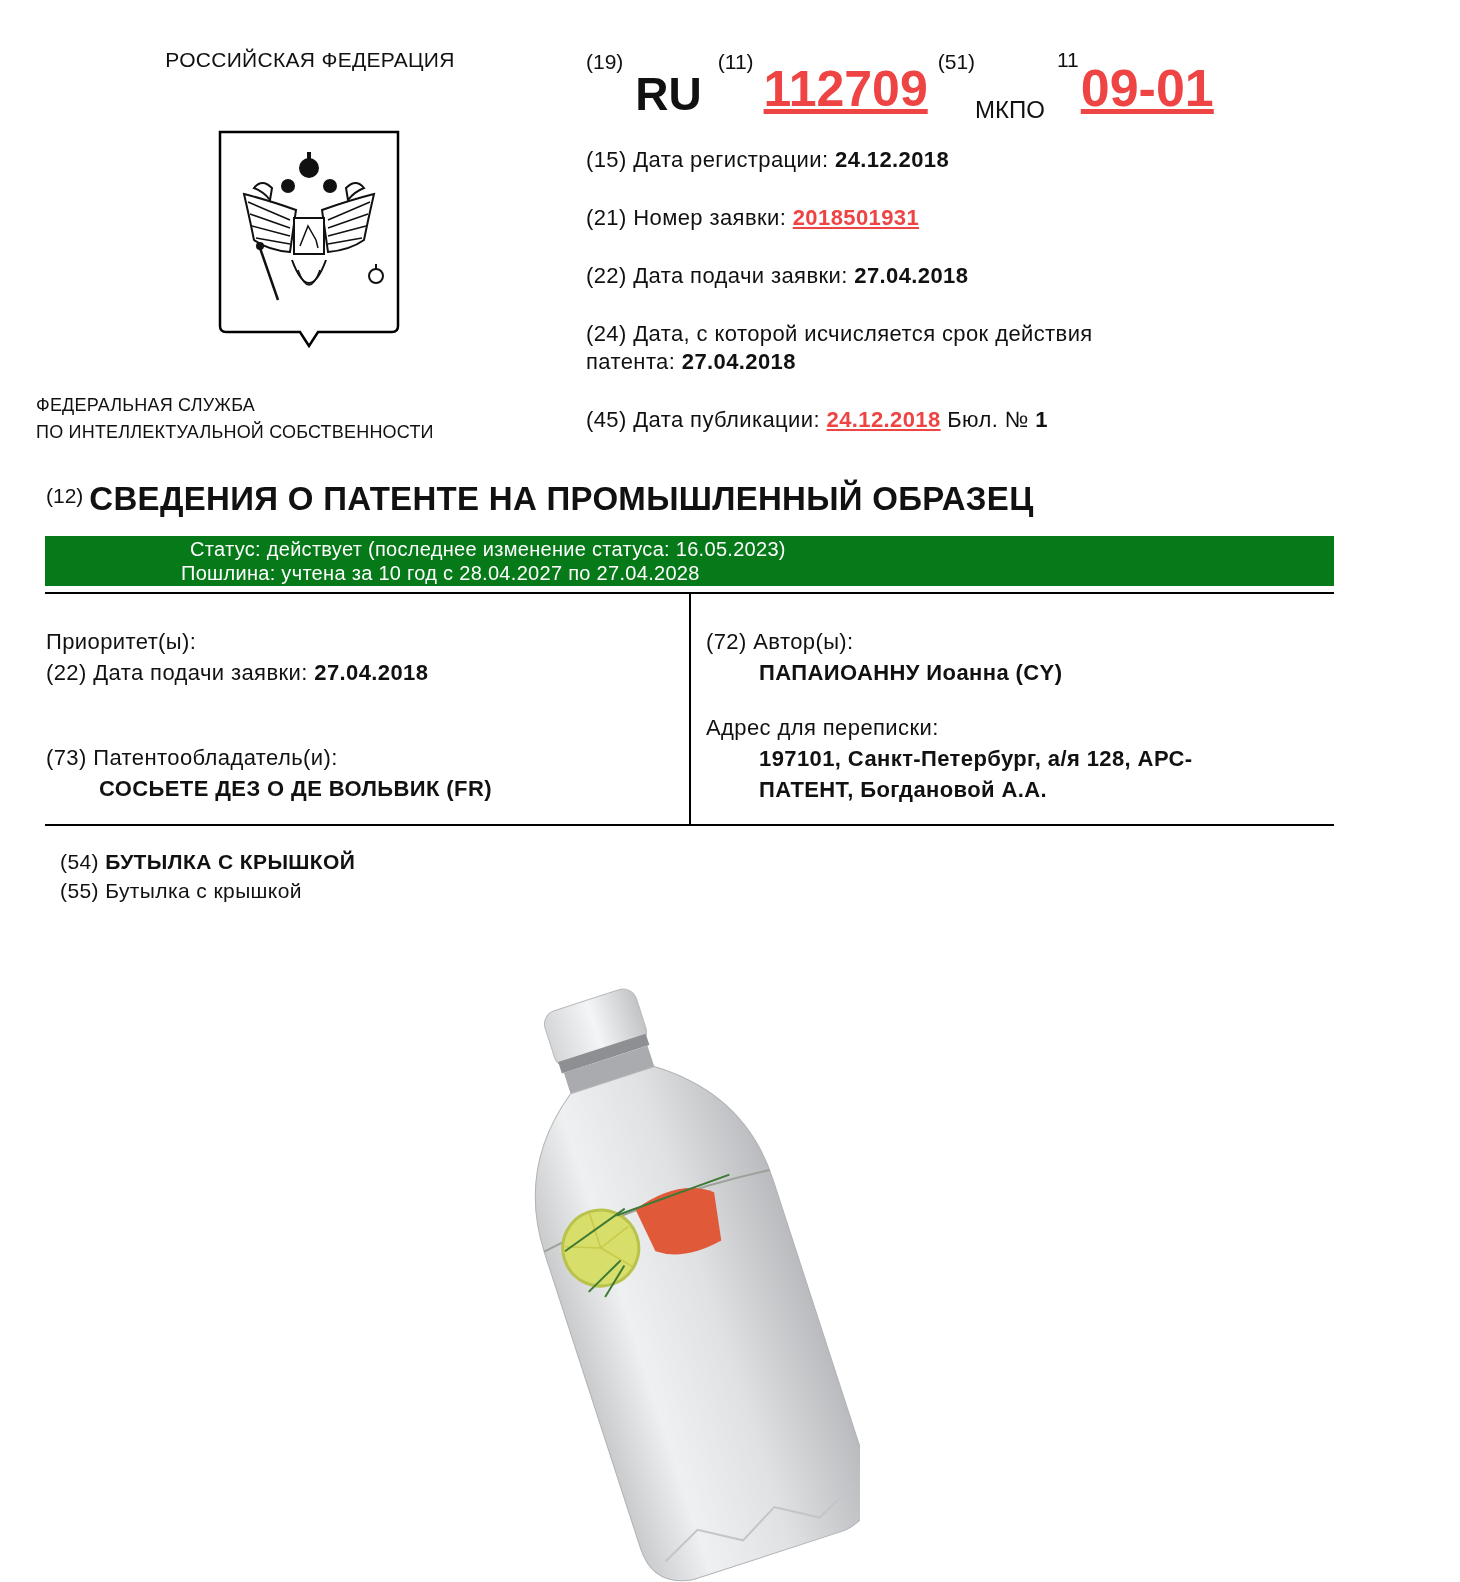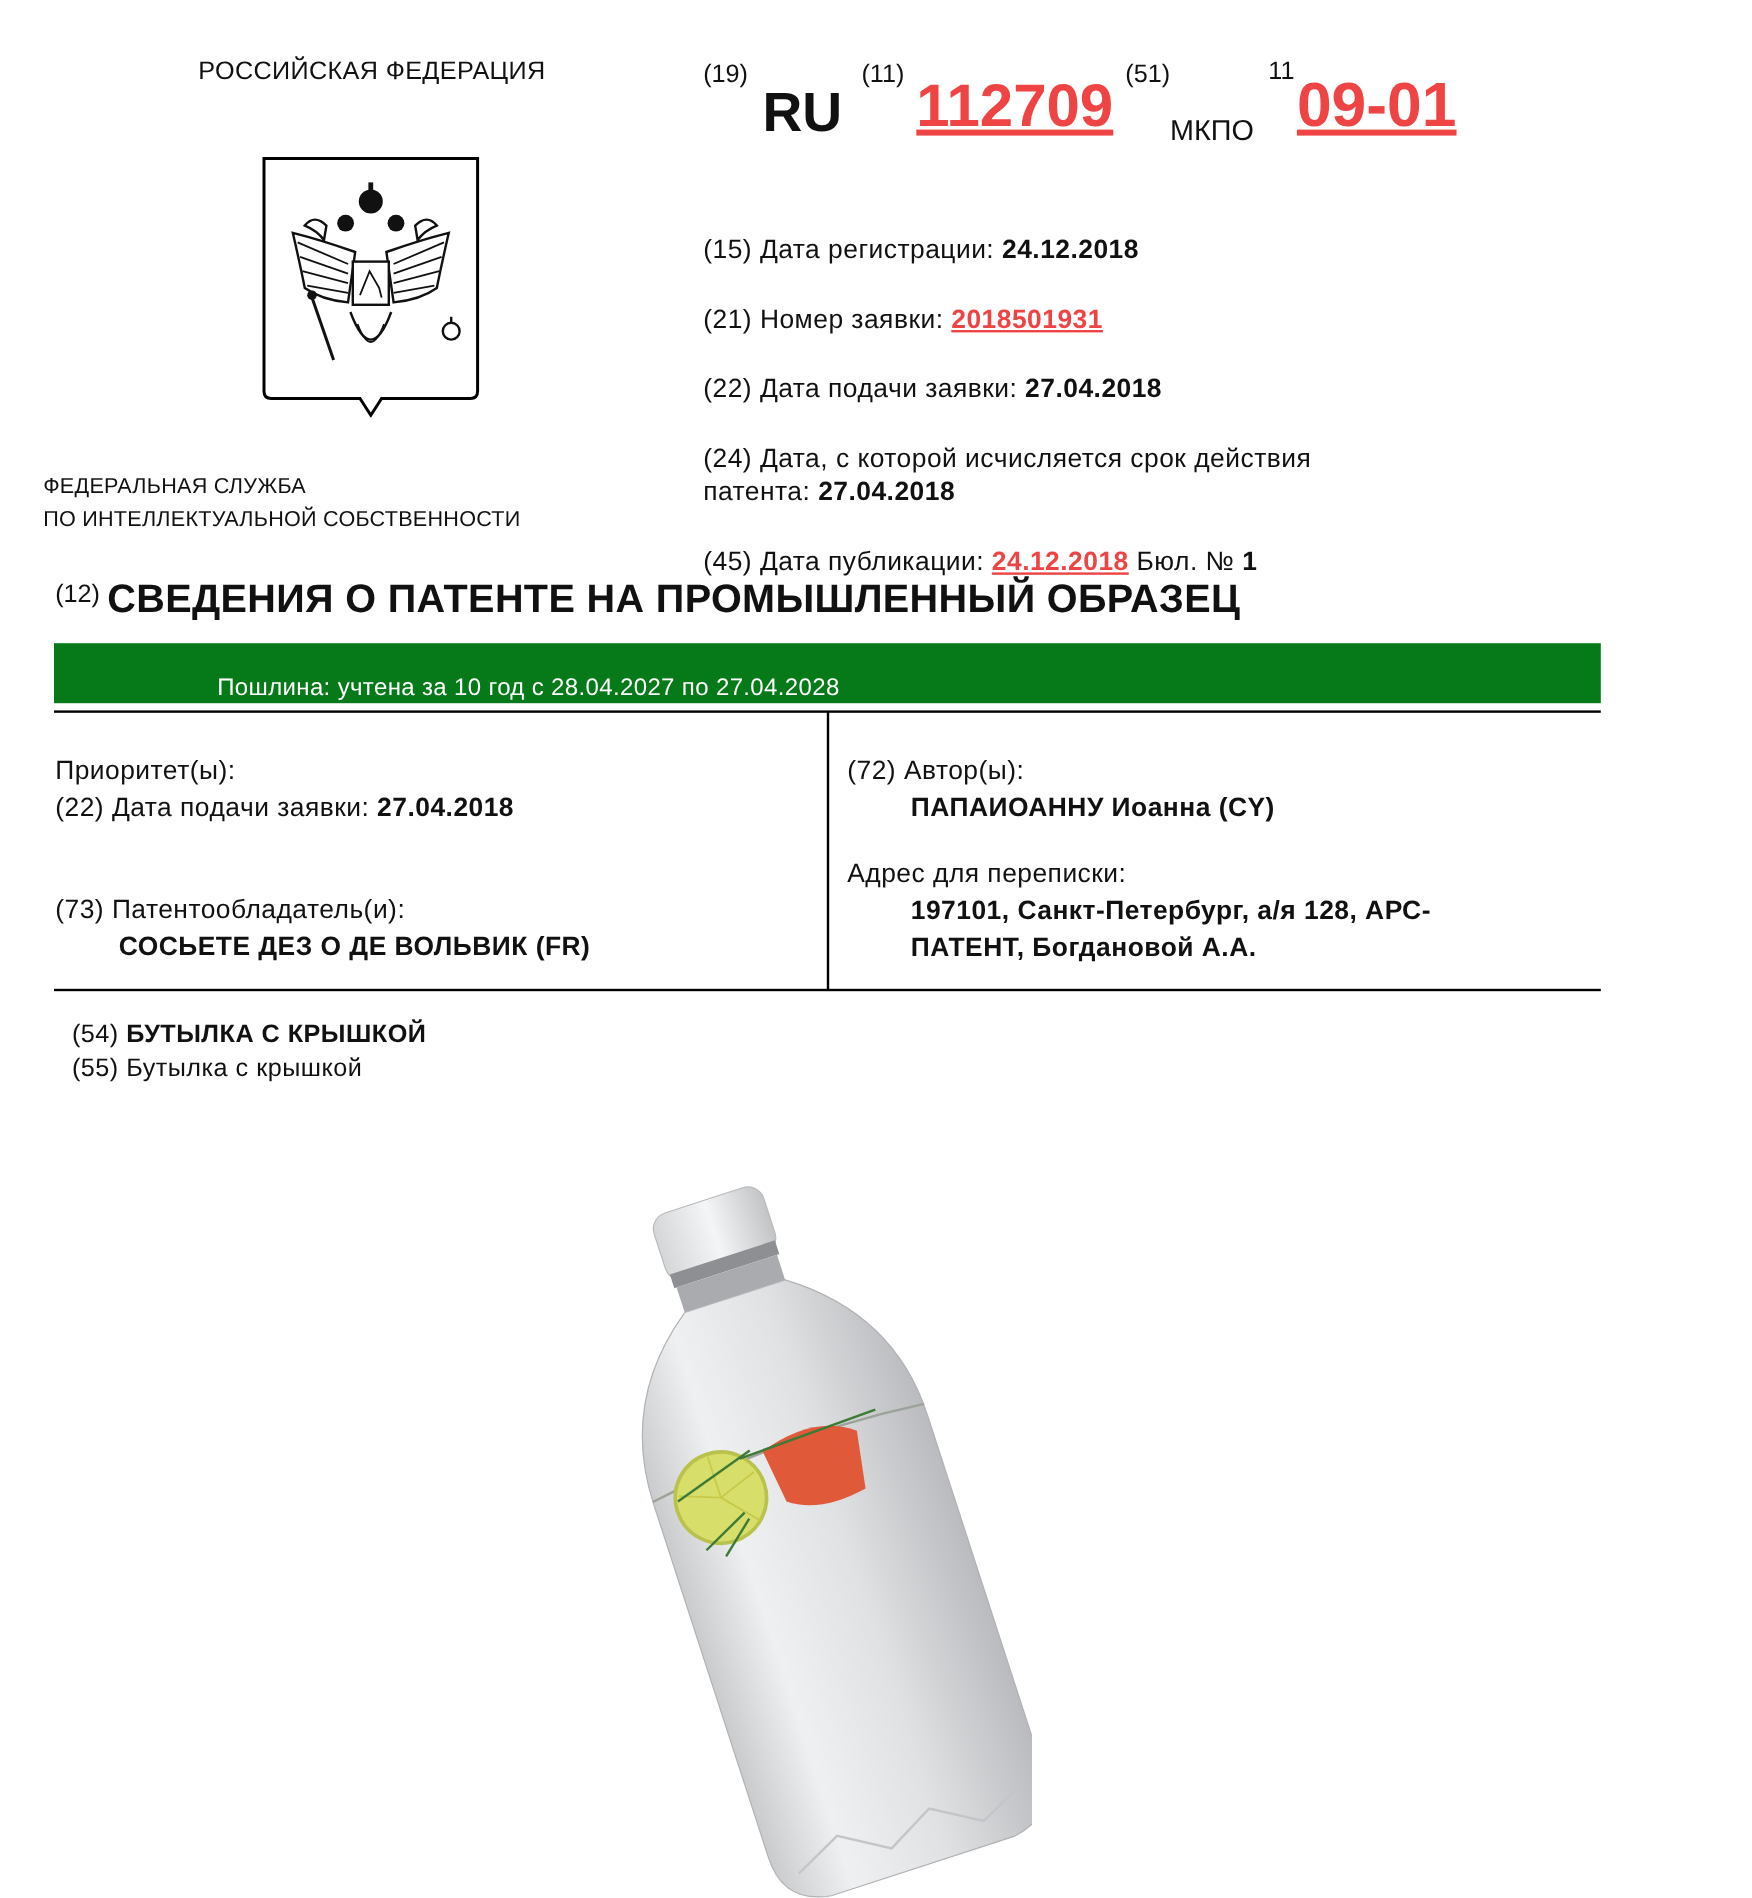--- a/index.html
+++ b/index.html
@@ -18,21 +18,21 @@
 
     
     .codes { left: 586px; top: 48px; height: 70px; white-space: nowrap; }
     .codes .inid { font-size: 21px; vertical-align: top; position: relative; top: 2px; }
     .codes .ru { font-size: 46px; font-weight: bold; margin: 0 16px 0 12px; position: relative; top: 14px; }
     .codes .num { font-size: 50px; font-weight: bold; margin-left: 10px; margin-right: 10px; position: relative; top: 10px; }
     .codes .mkpo { font-size: 24px; position: relative; top: 22px; }
     .codes .mkpo-ed { font-size: 21px; vertical-align: top; margin-left: 12px; position: relative; top: 0px; }
     .codes .cls { font-size: 52px; font-weight: bold; position: relative; top: 10px; margin-left: 2px; }
 
-    .biblio { left: 586px; top: 146px; width: 620px; font-size: 22px; line-height: 28px; letter-spacing: 0.4px; margin-top: 48px; }
+    .biblio { left: 586px; top: 146px; width: 620px; font-size: 22px; line-height: 28px; letter-spacing: 0.4px; }
     .biblio .row { margin-bottom: 30px; }
 
     
     .doc-title { left: 46px; top: 480px; white-space: nowrap; }
     .doc-title .inid { font-size: 21px; vertical-align: top; position: relative; top: 4px; }
     .doc-title .t { font-size: 33px; font-weight: bold; letter-spacing: 0.3px; margin-left: 6px; }
 
     
     .status { left: 45px; top: 536px; width: 1289px; height: 50px; background: #067a19; color: #ffffff; font-size: 20px; line-height: 24px; }
     .status .l1 { position: absolute; left: 145px; top: 1px; letter-spacing: 0.3px; }
@@ -121,20 +121,21 @@
   <div class="row">
     <span>(45) Дата публикации: </span><a class="link bold" href="#">24.12.2018</a><span> Бюл. № </span><b>1</b>
   </div>
 </div>
 
 <div class="abs doc-title">
   <span class="inid">(12)</span><span class="t">СВЕДЕНИЯ О ПАТЕНТЕ НА ПРОМЫШЛЕННЫЙ ОБРАЗЕЦ</span>
 </div>
 
 <div class="abs status">
+  <div class="l1">Статус: действует (последнее изменение статуса: 16.05.2023)</div>
   <div class="l2">Пошлина: учтена за 10 год с 28.04.2027 по 27.04.2028</div>
 </div>
 
 <div class="abs hr-thick" style="top:592px;"></div>
 <div class="abs vr"></div>
 <div class="abs hr-thick" style="top:824px;"></div>
 
 <div class="abs col left-col">
   <div>Приоритет(ы):</div>
   <div>

